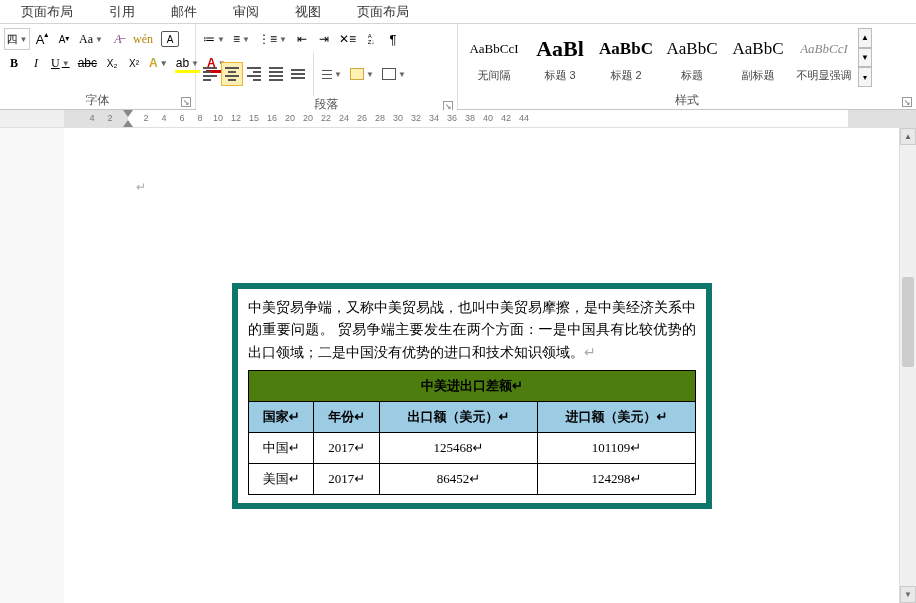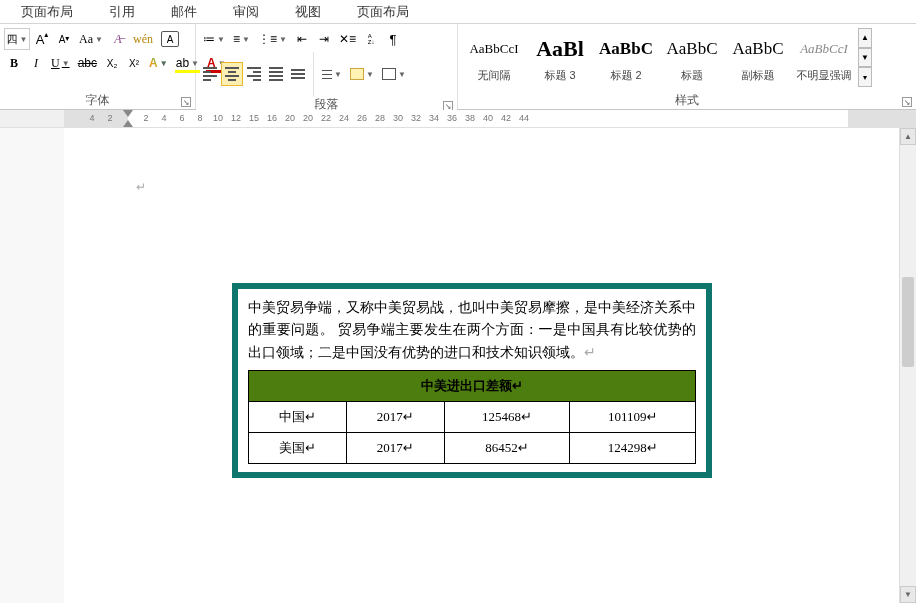--- a/index.html
+++ b/index.html
@@ -342,20 +342,26 @@
   <div class="doc-scroll">
     <div class="page">
       <span class="para-mark">↵</span>
       <div class="inner-box">
         <div class="intro"><span>中美贸易争端，又称中美贸易战，也叫中美贸易摩擦，是中美经济关系中的重要问题。 贸易争端主要发生在两个方面：一是中国具有比较优势的出口领域；二是中国没有优势的进口和技术知识领域。</span><span class="para-mark">↵</span></div>
         <table class="tbl" id="data-table">
             <tbody>
               <tr class="title-row">
                 <th colspan="4">中美进出口差额↵</th>
               </tr>
+              <tr class="head-row">
+                <th>国家↵</th>
+                <th>年份↵</th>
+                <th>出口额（美元）↵</th>
+                <th>进口额（美元）↵</th>
+              </tr>
               <tr>
                 <td>中国↵</td>
                 <td>2017↵</td>
                 <td>125468↵</td>
                 <td>101109↵</td>
               </tr>
               <tr>
                 <td>美国↵</td>
                 <td>2017↵</td>
                 <td>86452↵</td>

